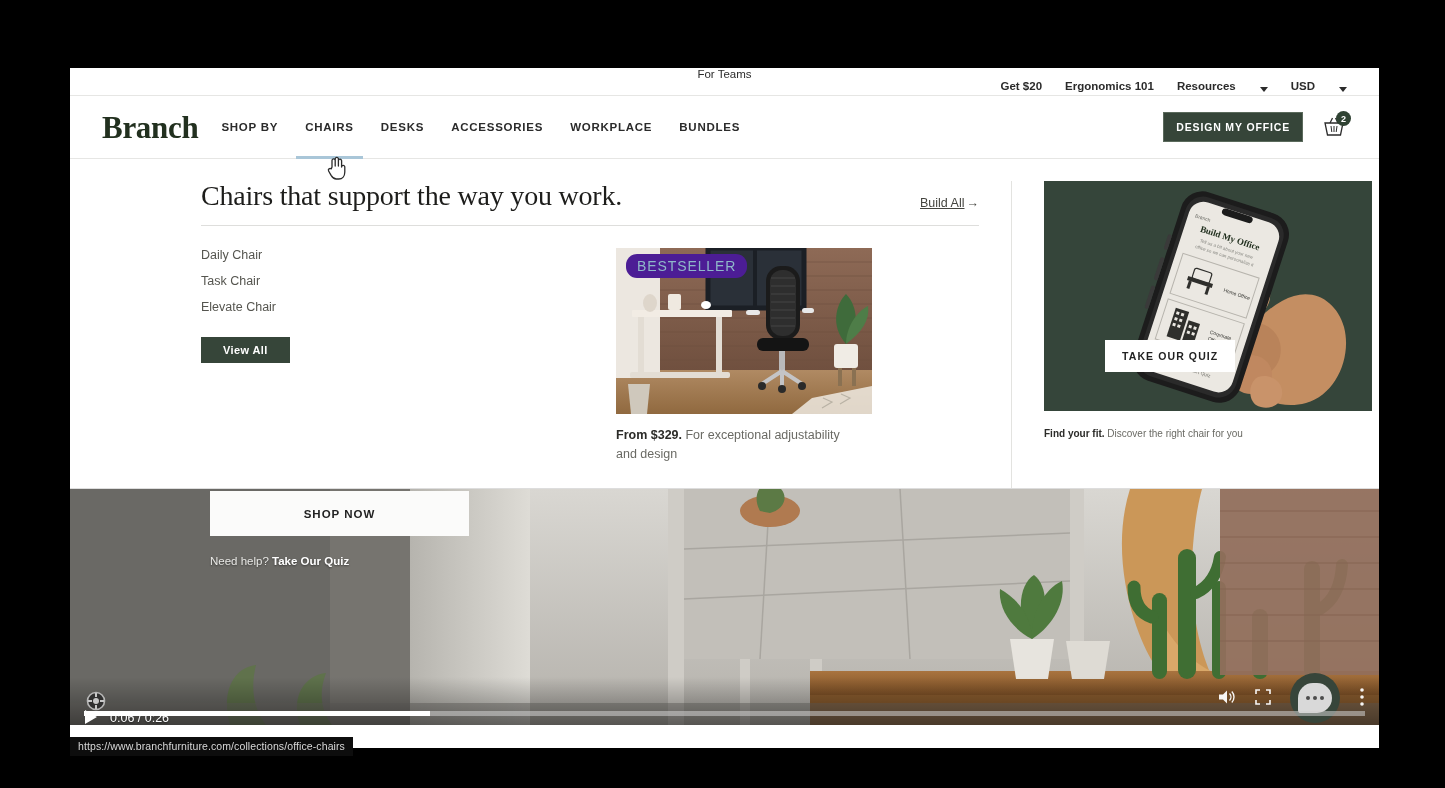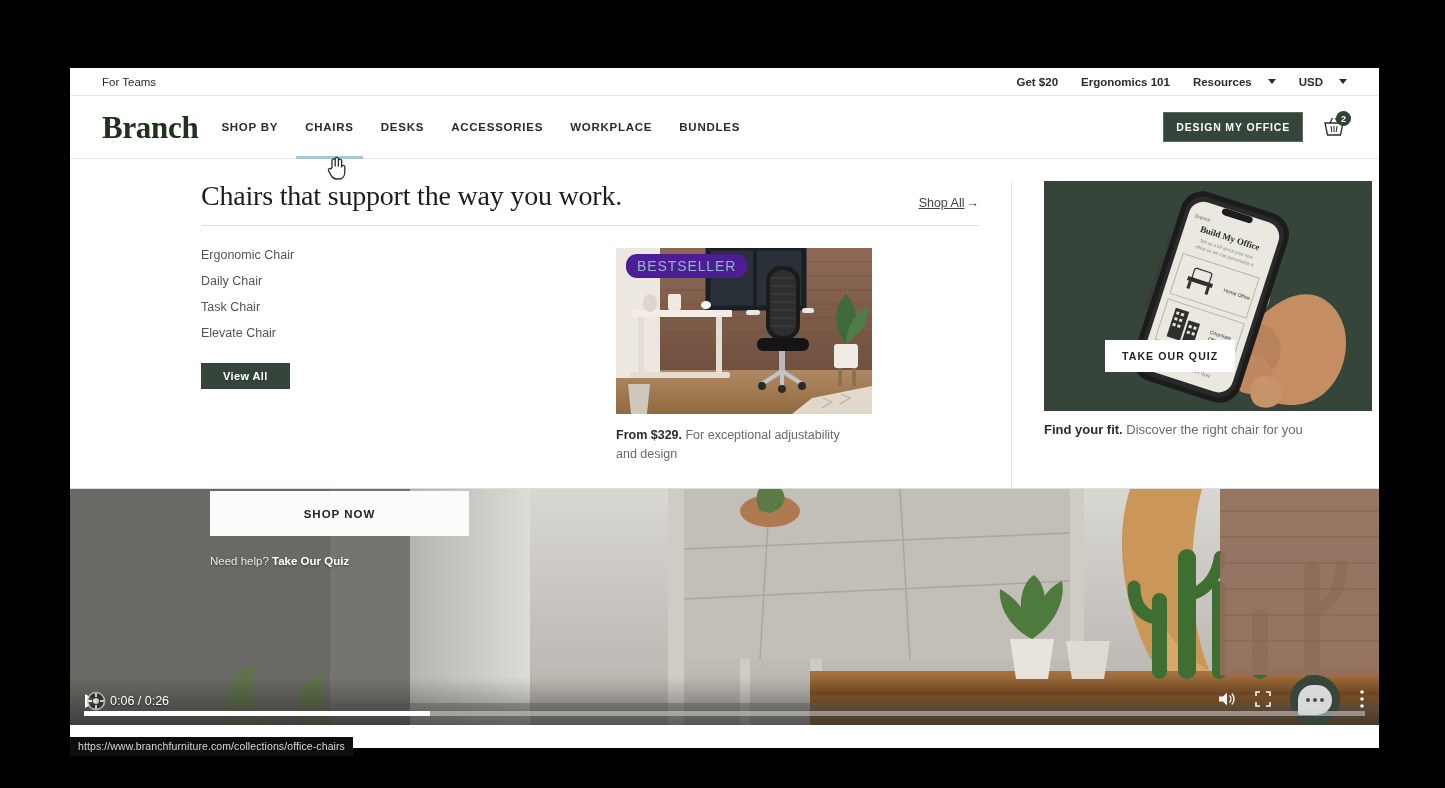--- a/index.html
+++ b/index.html
@@ -43,26 +43,27 @@
 
   
   #utility-bar {
     height: 28px;
     background: #fff;
     border-bottom: 1px solid #e6e6e4;
     display: flex; align-items: center;
     padding: 0 32px 0 32px;
     font-size: 11.5px;
     color: #2b2b2b;
+    flex-direction: column;
   }
   #utility-bar .left { display: flex; gap: 20px; }
   #utility-bar .right { margin-left: auto; display: flex; align-items: center; gap: 23px; }
   .util-link { color: #2b2b2b; text-decoration: none; cursor: pointer; white-space: nowrap; }
   .util-link.bold { font-weight: 700; }
-  .util-drop { display: flex; align-items: center; gap: 16px; cursor: pointer; font-weight: 700; }
+  .util-drop { display: flex; align-items: flex-end; gap: 24px; cursor: pointer; font-weight: 700; }
   .caret { width: 0; height: 0; border-left: 4px solid transparent; border-right: 4px solid transparent; border-top: 5px solid #2b2b2b; }
 
   
   #main-nav {
     position: relative;
     height: 63px;
     background: #fff;
     display: flex; align-items: center;
     padding: 0 32px;
     border-bottom: 1px solid #e6e6e4;
@@ -224,22 +225,22 @@
     position: absolute; left: 61px; bottom: 39px;
     background: #fff;
     color: #222;
     font-size: 10.5px;
     font-weight: 700;
     letter-spacing: 1.1px;
     padding: 10px 17px;
     z-index: 6;
   }
   #quiz-caption {
-    margin-top: 11px;
-    font-size: 13px;
+    margin-top: 17px;
+    font-size: 10px;
     color: #6a6a64;
   }
   #quiz-caption b { color: #2b2b28; font-weight: 700; }
 
   
   #video-hero {
     position: relative;
     width: 100%;
     height: 236px;
     overflow: hidden;
@@ -268,21 +269,21 @@
     z-index: 5;
     text-shadow: 0 1px 2px rgba(0,0,0,.45);
   }
   #need-help b { font-weight: 700; color: #fff; }
 
   
   #video-controls {
     position: absolute; left: 0; right: 0; bottom: 0;
     height: 48px;
     z-index: 8;
-    display: flex; align-items: center;
+    display: flex; align-items: flex-end;
     padding: 0 14px;
     background: linear-gradient(to top, rgba(0,0,0,.42), rgba(0,0,0,0));
   }
   #play-btn { width: 14px; height: 16px; cursor: pointer; margin-right: 12px; }
   #time-display {
     color: #fff; font-size: 12.5px;
     font-family: "Liberation Sans", sans-serif;
     text-shadow: 0 1px 2px rgba(0,0,0,.6);
   }
   #ctrl-right { margin-left: auto; display: flex; align-items: center; gap: 19px; }
@@ -394,27 +395,26 @@
       </div>
     </div>
   </div>
 
   <div id="mega-dropdown">
 
     <div id="mega-left">
       <div id="mega-heading-row">
         <div id="mega-heading">Chairs that support the way you work.</div>
         <div id="shop-all-link">
-          <span>Shop All</span><span class="arrow">→</span>
+          <span>Build All</span><span class="arrow">→</span>
         </div>
       </div>
 
       <div id="mega-body">
         <div id="category-list">
-          <div class="cat-item">Ergonomic Chair</div>
           <div class="cat-item">Daily Chair</div>
           <div class="cat-item">Task Chair</div>
           <div class="cat-item">Elevate Chair</div>
           <div id="view-all-btn">View All</div>
         </div>
 
         <div id="featured-product">
           <div id="product-photo">
 
             <svg width="256" height="166" viewBox="0 0 256 166" style="position:absolute;inset:0">

